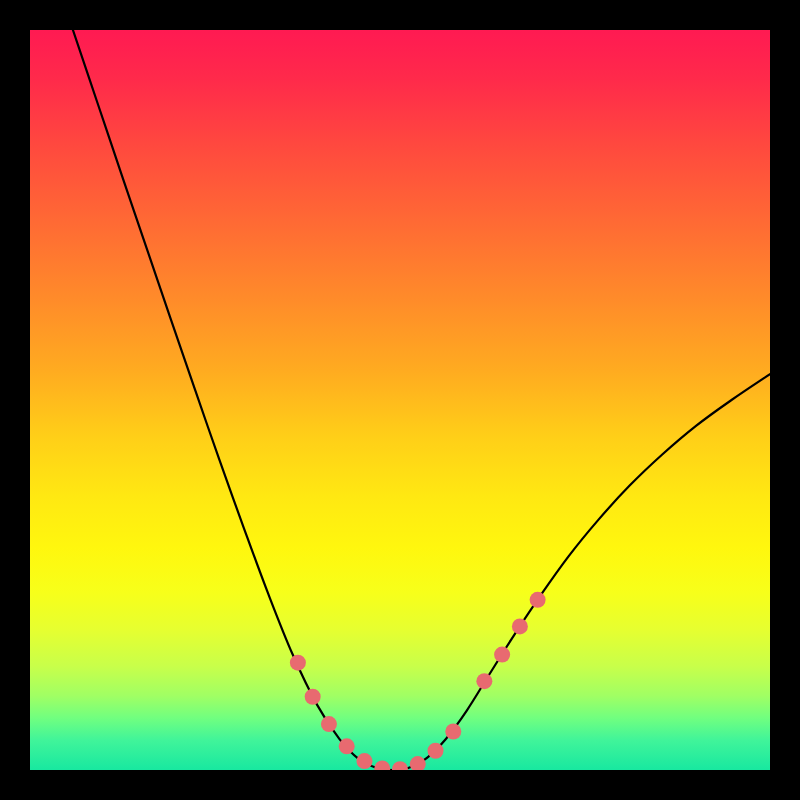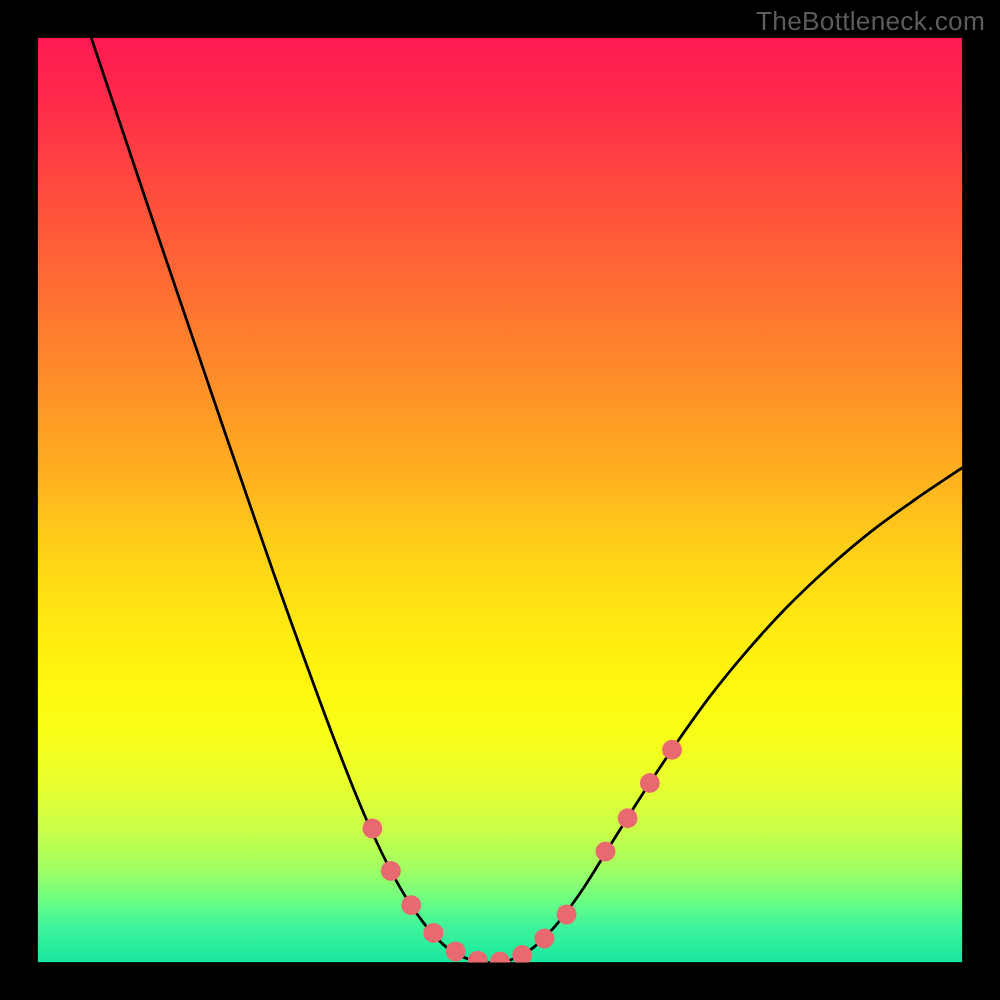--- a/index.html
+++ b/index.html
@@ -98,15 +98,14 @@
           <circle cx="423.28" cy="701.52" r="8" fill="#e86a70"></circle>
           <circle cx="454.36" cy="651.20" r="8" fill="#e86a70"></circle>
           <circle cx="472.12" cy="624.56" r="8" fill="#e86a70"></circle>
           <circle cx="489.88" cy="596.44" r="8" fill="#e86a70"></circle>
           <circle cx="507.64" cy="569.80" r="8" fill="#e86a70"></circle>
         </g>
     </svg>
 
   </div>
 
-  <div class="watermark">TheBottleneck.com</div>
 
 </div>
 
 </body></html>

